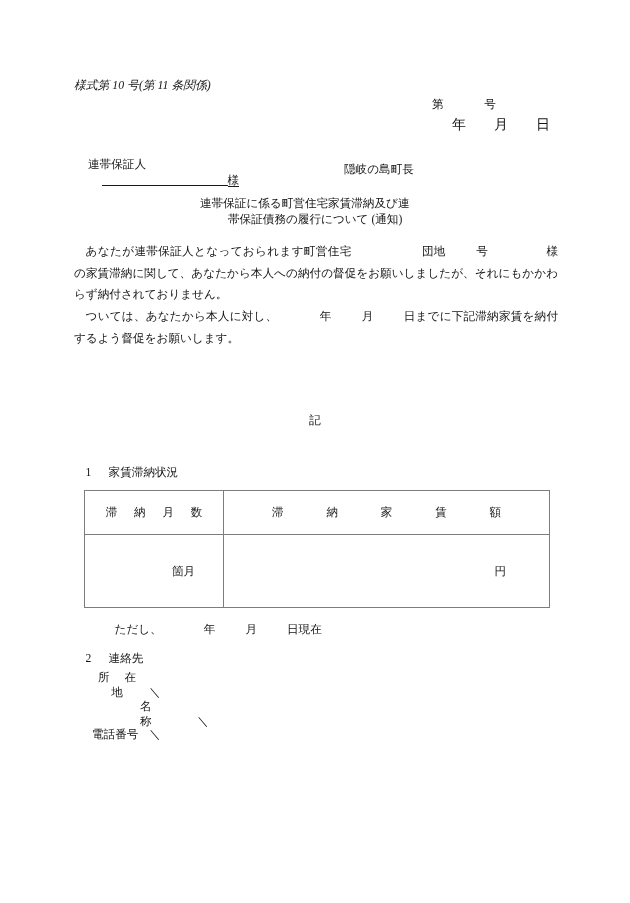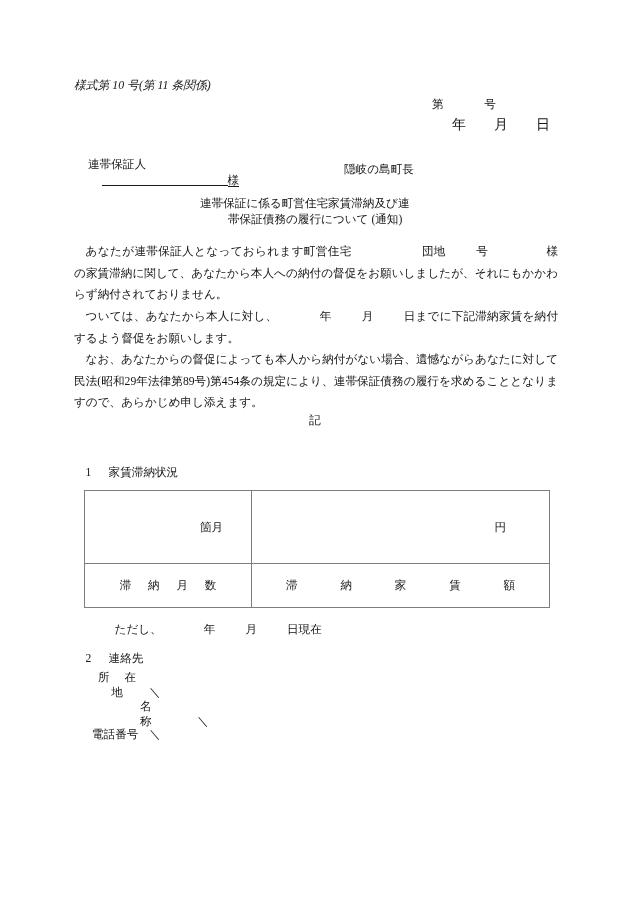--- a/index.html
+++ b/index.html
@@ -208,40 +208,37 @@
   <div class="t" id="subject-line-2">帯保証債務の履行について (通知)</div>
 
   <div class="para" id="para-1">
     <span class="indent">あなたが連帯保証人となっておられます町営住宅</span><span class="gap-xl"></span><span>団地</span><span class="gap-sm"></span><span>号</span><span class="gap-lg"></span><span>様</span><span>の家賃滞納に関して、あなたから本人への納付の督促をお願いしましたが、それにもかかわらず納付されておりません。</span>
   </div>
 
   <div class="para" id="para-2">
     <span class="indent">ついては、あなたから本人に対し、</span><span class="gap-md"></span><span>年</span><span class="gap-sm"></span><span>月</span><span class="gap-sm"></span><span>日までに下記滞納家賃を納付するよう督促をお願いします。</span>
   </div>
 
-  <div class="para" id="para-3">
-    <span class="indent">なお、あなたからの督促によっても本人から納付がない場合、遺憾ながらあなたに対して民法(昭和29年法律第89号)第454条の規定により、連帯保証債務の履行を求めることとなりますので、あらかじめ申し添えます。</span>
-  </div>
 
   <div class="t" id="ki-mark">記</div>
 
   <div class="t" id="item-1">
     <span class="num">1</span><span>家賃滞納状況</span>
   </div>
 
   <table id="arrears-table">
     <tbody>
+      <tr>
+        <td class="col-left head-cell spaced-a">滞 納 月 数</td>
+        <td class="head-cell spaced-b">滞 納 家 賃 額</td>
+      </tr>
       <tr>
         <td class="col-left data-cell left-unit"><span></span><span>箇月</span></td>
         <td class="data-cell right-unit"><span></span><span>円</span></td>
       </tr>
-      <tr>
-        <td class="col-left head-cell spaced-a">滞 納 月 数</td>
-        <td class="head-cell spaced-b">滞 納 家 賃 額</td>
-      </tr>
     </tbody>
   </table>
 
   <div class="t" id="table-note">
     <span>ただし、</span><span class="gap-md"></span><span>年</span><span class="gap-sm"></span><span>月</span><span class="gap-sm"></span><span>日現在</span>
   </div>
 
   <div class="t" id="item-2">
     <span class="num">2</span><span>連絡先</span>
   </div>

